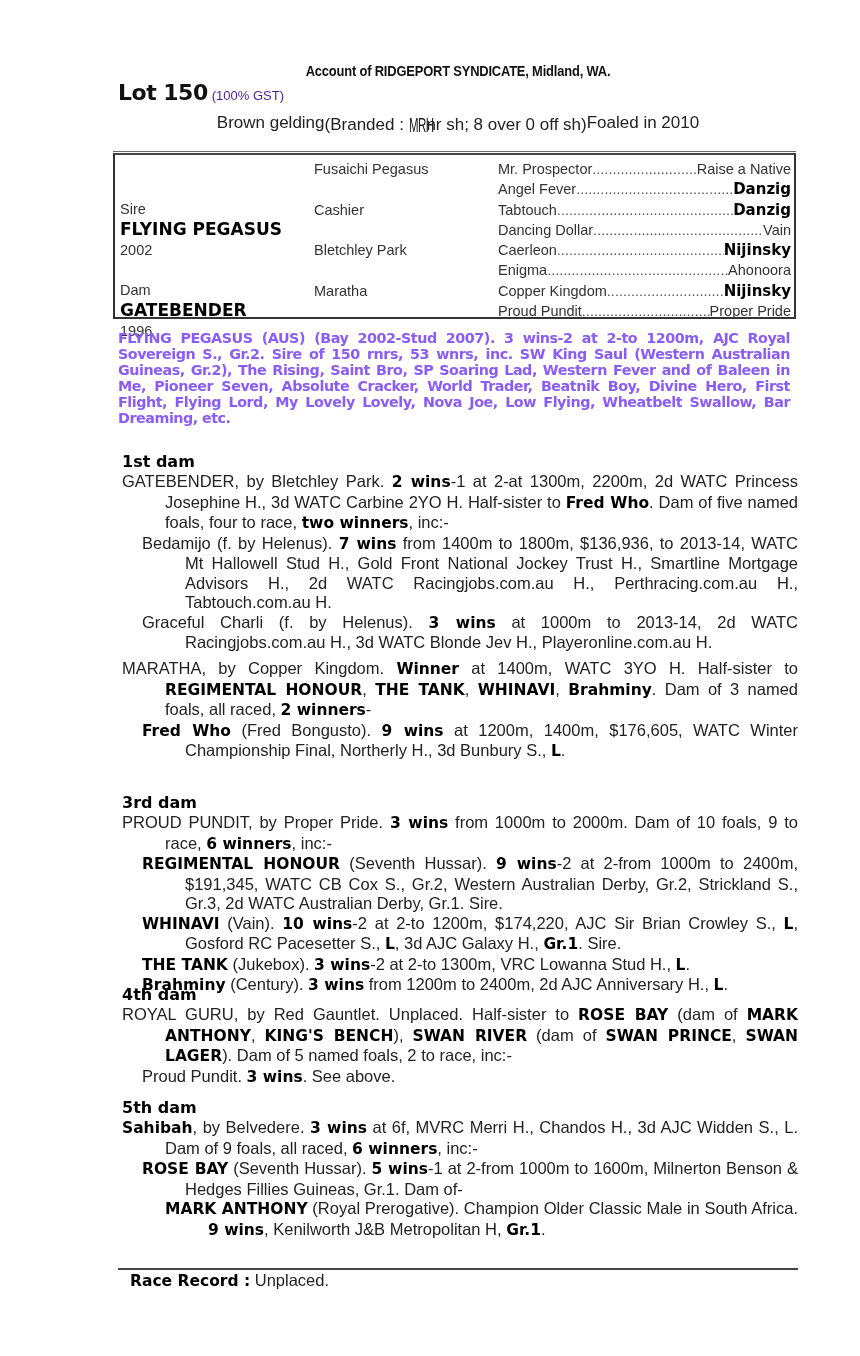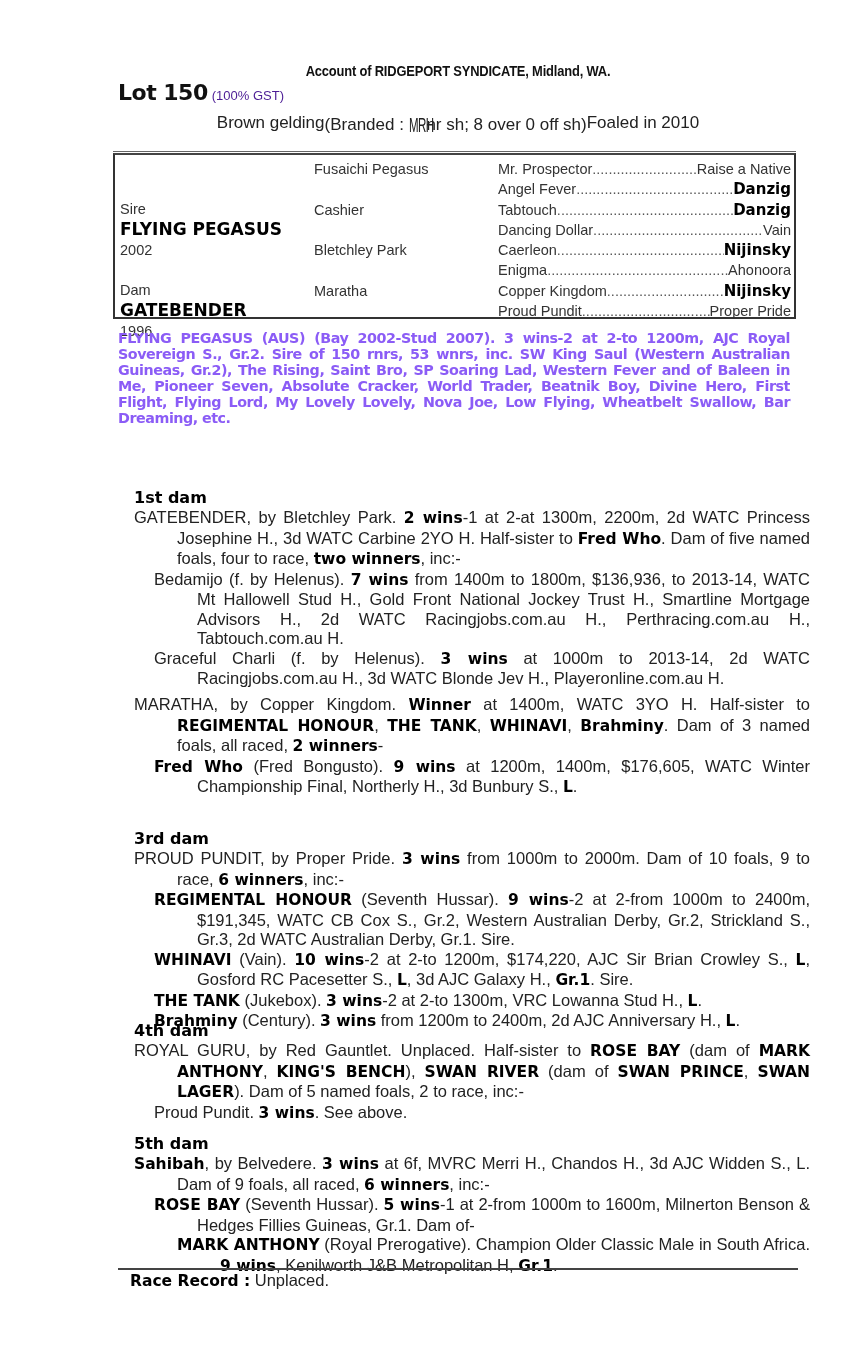--- a/index.html
+++ b/index.html
@@ -29,21 +29,21 @@
   .g3 { font-size: 14.5px; color: #333; height: 20.25px; line-height: 20px; display: flex; white-space: nowrap; overflow: hidden; }
   .g3 .l { flex: 0 0 auto; }
   .g3 .dots { flex: 1 1 auto; overflow: hidden; white-space: nowrap; color: #555; }
   .g3 .dots::after { content: "....................................................................................................................."; letter-spacing: 0px; }
   .g3 .r { flex: 0 0 auto; }
   .g3 .r.b { font-family: "DejaVu Sans", sans-serif; font-weight: bold; color: #000; font-size: 15px; }
 
   .sire-para { position: absolute; left: 0; top: 268px; width: 672px; font-family: "DejaVu Sans", sans-serif; font-weight: bold;
                font-size: 14.3px; line-height: 16px; text-align: justify; color: #8b5cf6; letter-spacing: -0.45px; word-spacing: -0.5px; }
 
-  .dam { position: absolute; left: 16px; width: 676px; font-size: 16.5px; line-height: 19.5px; color: #222; margin-top: 36px; }
+  .dam { position: absolute; left: 4px; width: 676px; font-size: 16.5px; line-height: 19.5px; color: #222; }
   .dam h3 { margin: 0; font-family: "DejaVu Sans", sans-serif; font-weight: bold; font-size: 16px; color: #000; height: 20px; line-height: 20px; }
   .p0 { text-align: justify; text-indent: -43px; padding-left: 43px; margin: 0; }
   .p1 { text-align: justify; text-indent: -43px; padding-left: 63px; margin: 0; }
   .p2 { text-align: justify; text-indent: -43px; padding-left: 86px; margin: 0; }
   .b { font-family: "DejaVu Sans", sans-serif; font-weight: bold; color: #000; font-size: 15.5px; }
 
   .rr-hr { position: absolute; left: 0; top: 1206px; width: 680px; height: 2px; background: #444; }
   .rr { position: absolute; left: 12px; top: 1209px; font-size: 16.5px; color: #222; }
 </style>
 </head>

